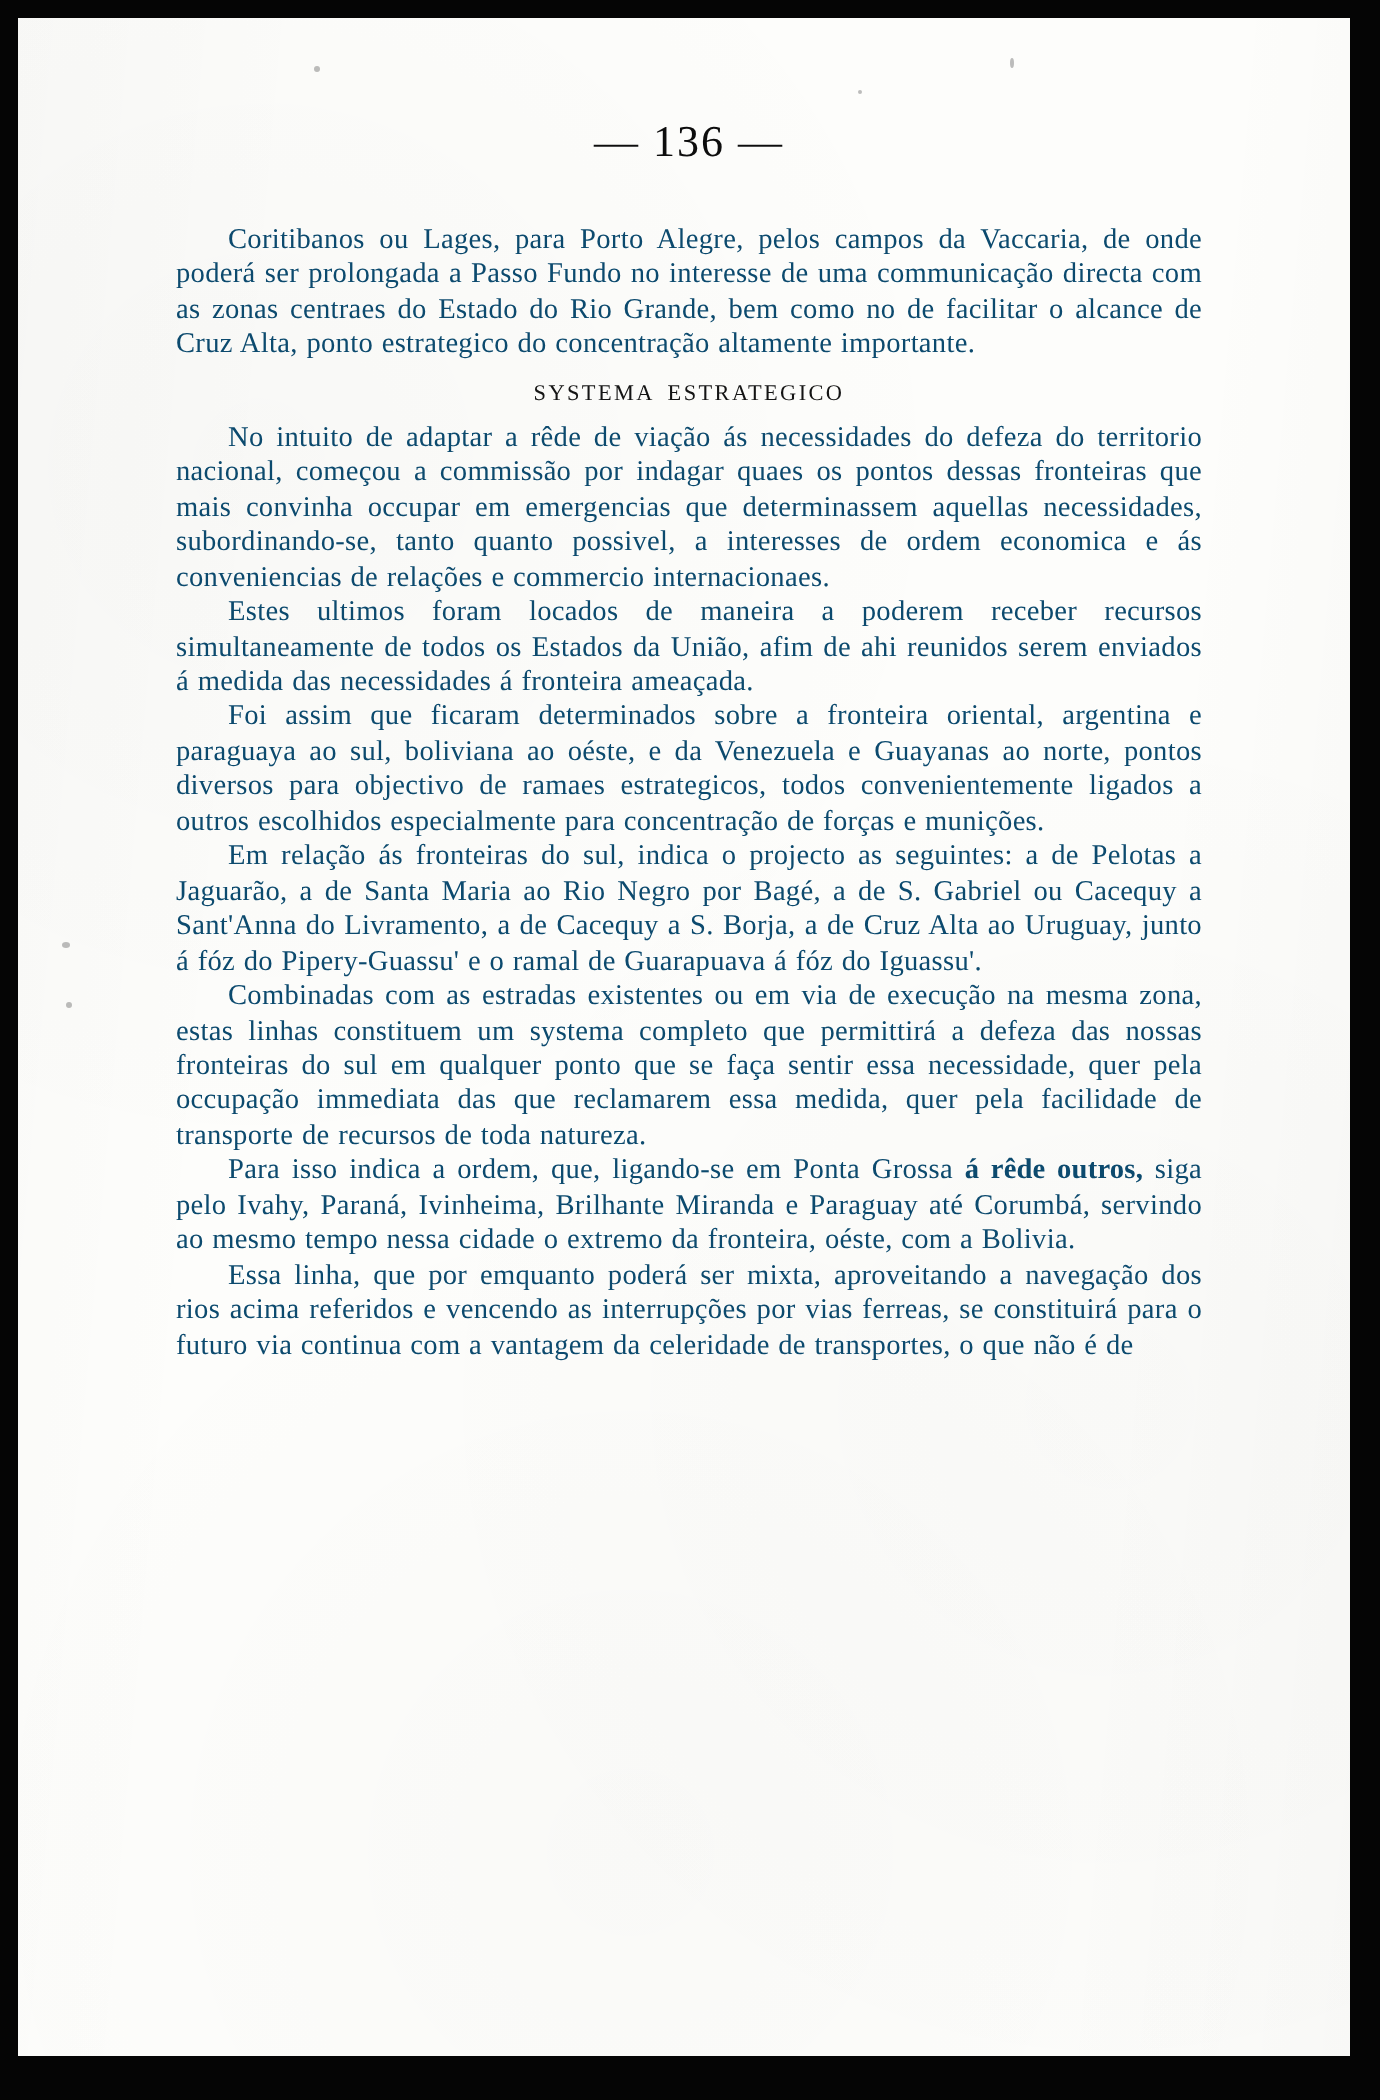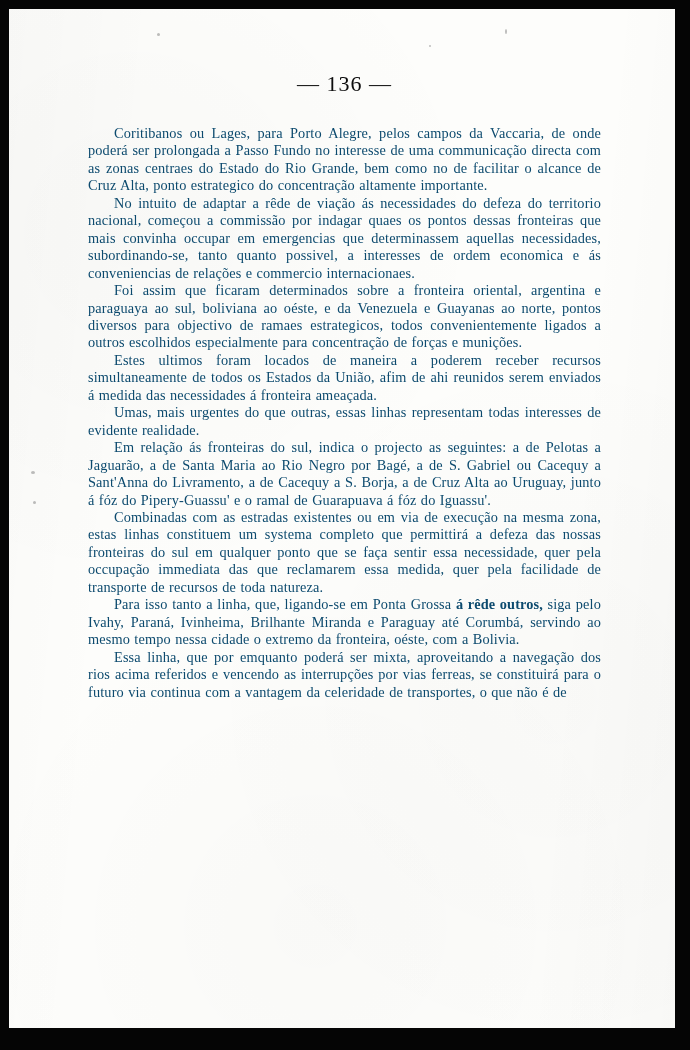--- a/index.html
+++ b/index.html
@@ -51,21 +51,21 @@
     left: 79px;
     top: 0;
     width: 513px;
   }
 
   .page-number {
     text-align: center;
     font-size: 22px;
     letter-spacing: 1px;
     color: #0d0d0d;
-    margin-top: 62px;
+    margin-top: 49px;
     margin-bottom: 0;
     font-weight: 400;
     white-space: nowrap;
   }
 
   .body-block {
     margin-top: 28px;
   }
 
   p.para {
@@ -125,36 +125,36 @@
 
     <div class="text-column">
 
       <div class="page-number">— 136 —</div>
 
       <div class="body-block">
 
         <p class="para">Coritibanos ou Lages, para Porto Alegre, pelos campos da Vaccaria, de onde poderá ser prolongada a Passo Fundo no interesse de uma communicação directa com as zonas centraes do Estado do Rio Grande, bem como no de facilitar o alcance de Cruz Alta, ponto estrategico do concentração altamente importante.</p>
 
 
+        <div class="section-heading">SYSTEMA ESTRATEGICO</div>
 
         <p class="para">No intuito de adaptar a rêde de viação ás necessidades do defeza do territorio nacional, começou a commissão por indagar quaes os pontos dessas fronteiras que mais convinha occupar em emergencias que determinassem aquellas necessidades, subordinando-se, tanto quanto possivel, a interesses de ordem economica e ás conveniencias de relações e commercio internacionaes.</p>
 
+        <p class="para">Estes ultimos foram locados de maneira a poderem receber recursos simultaneamente de todos os Estados da União, afim de ahi reunidos serem enviados á medida das necessidades á fronteira ameaçada.</p>
+
         <p class="para">Foi assim que ficaram determinados sobre a fronteira oriental, argentina e paraguaya ao sul, boliviana ao oéste, e da Venezuela e Guayanas ao norte, pontos diversos para objectivo de ramaes estrategicos, todos convenientemente ligados a outros escolhidos especialmente para concentração de forças e munições.</p>
 
-        <p class="para">Estes ultimos foram locados de maneira a poderem receber recursos simultaneamente de todos os Estados da União, afim de ahi reunidos serem enviados á medida das necessidades á fronteira ameaçada.</p>
-
-        <p class="para">Umas, mais urgentes do que outras, essas linhas representam todas interesses de evidente realidade.</p>
 
         <p class="para">Em relação ás fronteiras do sul, indica o projecto as seguintes: a de Pelotas a Jaguarão, a de Santa Maria ao Rio Negro por Bagé, a de S. Gabriel ou Cacequy a Sant'Anna do Livramento, a de Cacequy a S. Borja, a de Cruz Alta ao Uruguay, junto á fóz do Pipery-Guassu' e o ramal de Guarapuava á fóz do Iguassu'.</p>
 
         <p class="para">Combinadas com as estradas existentes ou em via de execução na mesma zona, estas linhas constituem um systema completo que permittirá a defeza das nossas fronteiras do sul em qualquer ponto que se faça sentir essa necessidade, quer pela occupação immediata das que reclamarem essa medida, quer pela facilidade de transporte de recursos de toda natureza.</p>
 
 
         <p class="para">
-          <span>Para isso tanto a linha, que, ligando-se em Ponta Grossa </span><span class="ink-heavy">á rêde outros,</span><span> siga pelo Ivahy, Paraná, Ivinheima, Brilhante Miranda e Paraguay até Corumbá, servindo ao mesmo tempo nessa cidade o extremo da fronteira, oéste, com a Bolivia.</span>
+          <span>Para isso indica a ordem, que, ligando-se em Ponta Grossa </span><span class="ink-heavy">á rêde outros,</span><span> siga pelo Ivahy, Paraná, Ivinheima, Brilhante Miranda e Paraguay até Corumbá, servindo ao mesmo tempo nessa cidade o extremo da fronteira, oéste, com a Bolivia.</span>
         </p>
 
         <p class="para">Essa linha, que por emquanto poderá ser mixta, aproveitando a navegação dos rios acima referidos e vencendo as interrupções por vias ferreas, se constituirá para o futuro via continua com a vantagem da celeridade de transportes, o que não é de</p>
 
       </div>
     </div>
   </div>
 </div>
 
 </body></html>

